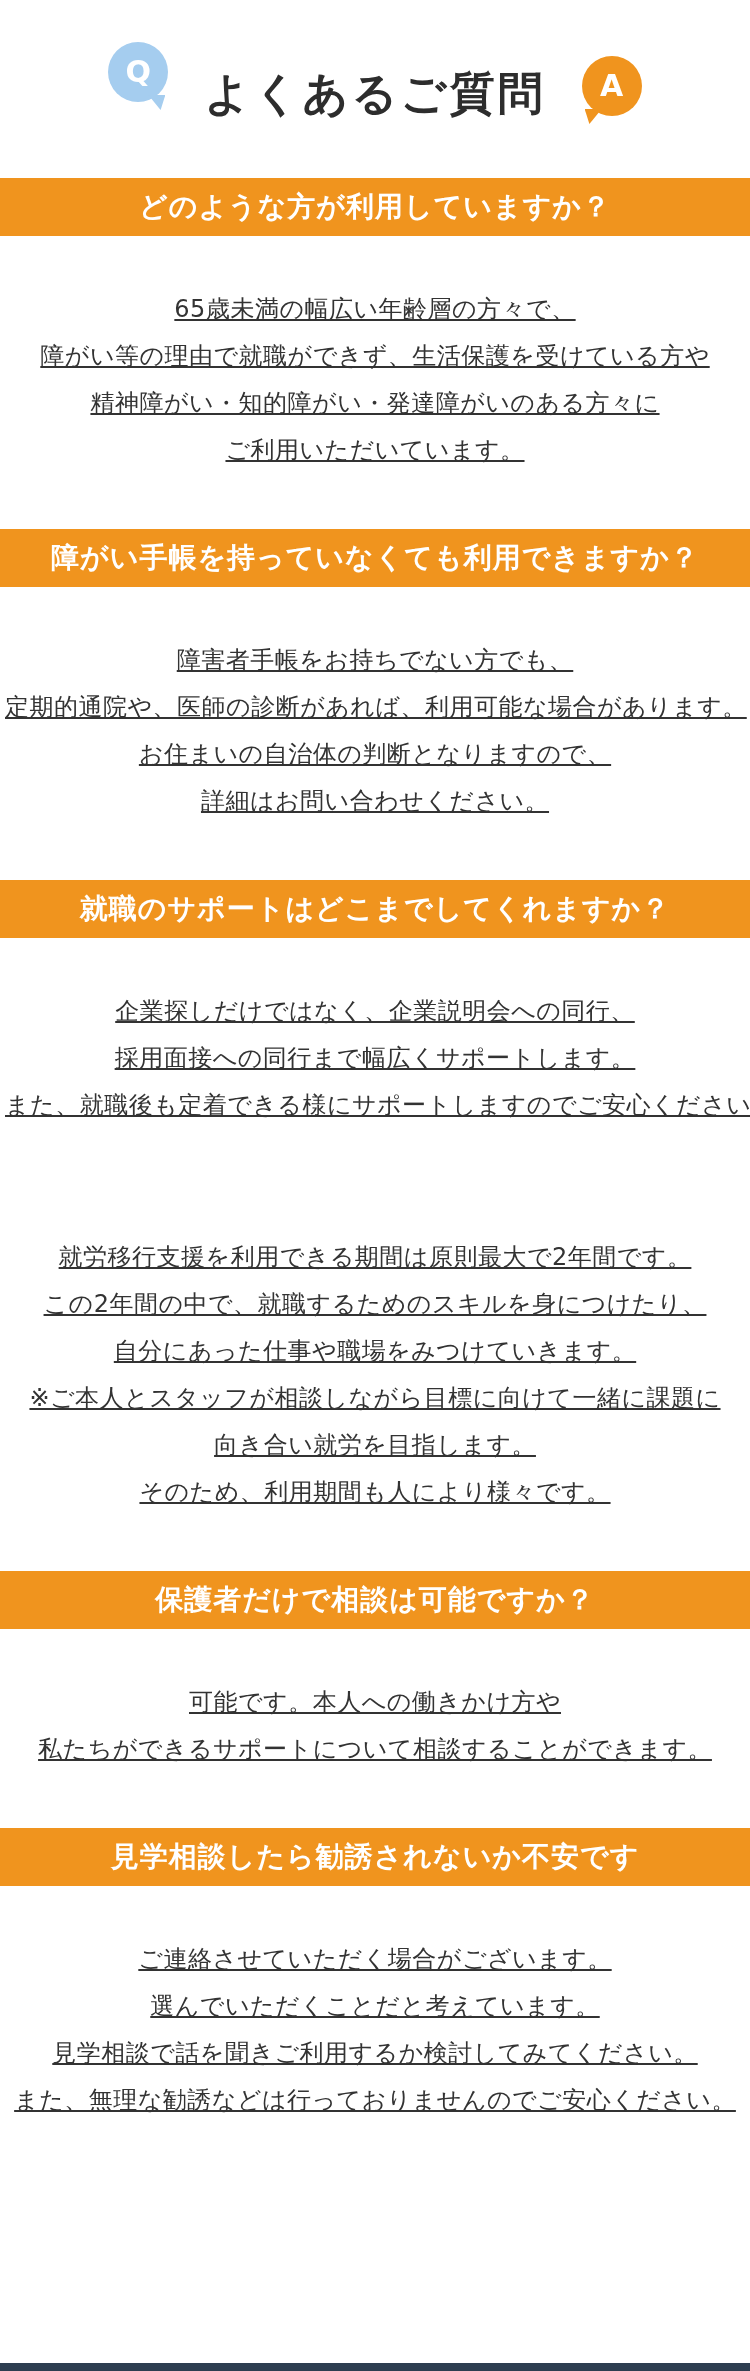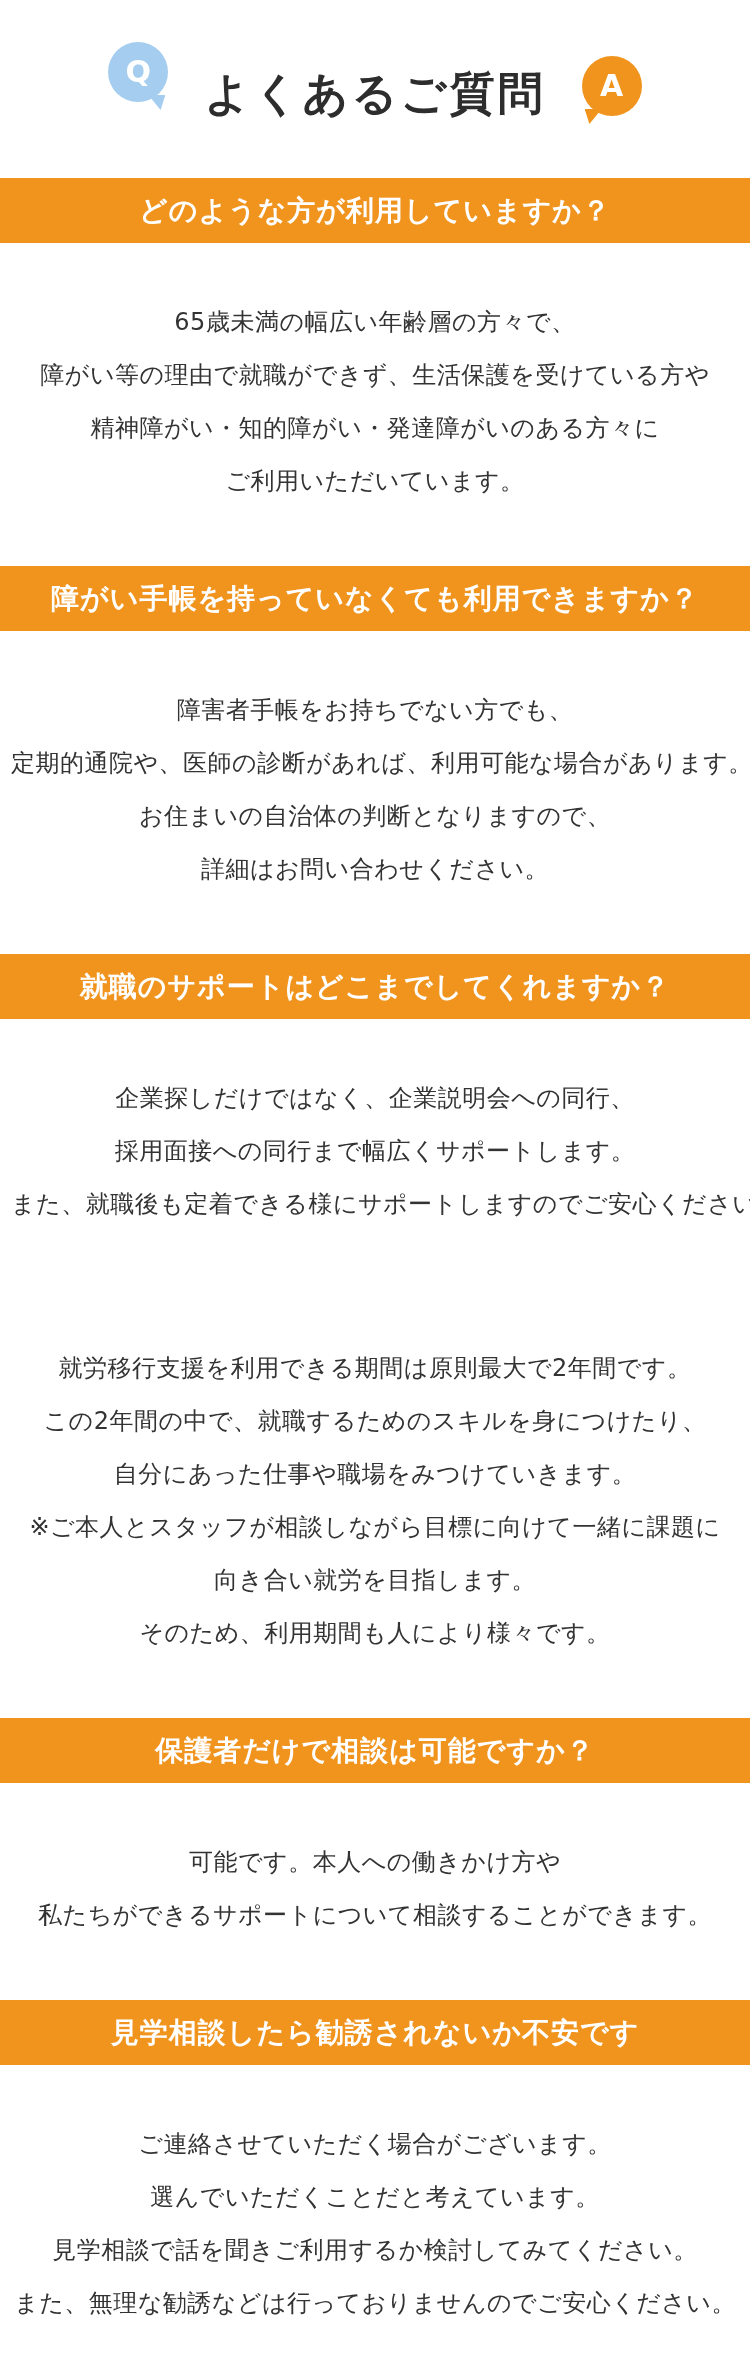--- a/index.html
+++ b/index.html
@@ -63,46 +63,47 @@
     margin:16px;
     padding-top:8px;
     font-size:45px;
     font-weight:800;
     letter-spacing:3px;
     color:var(--title);
   }
   
   .q-bar{
     background:var(--orange);
-    height:65px;
+    height:58px;
     display:flex;
     align-items:center;
     justify-content:center;
     text-align:right;
   }
   .q-text{
     margin:0;
     color:#ffffff;
     font-size:28px;
     font-weight:700;
     letter-spacing:1px;
     white-space:nowrap;
   }
   .answer{
     text-align:center;
     padding:50px 5px 55px 5px;
   }
   .answer p{
-    margin:6px;
+    margin:0;
     font-size:24px;
     line-height:47px;
     letter-spacing:0.5px;
     font-weight:500;
     color:var(--text);
     white-space:nowrap;
+    text-decoration:underline;
   }
   
   .footer-strip{
     position:absolute;
     left:0;right:0;bottom:0;
     height:8px;
     background:var(--strip);
   }
 </style>
 </head>

